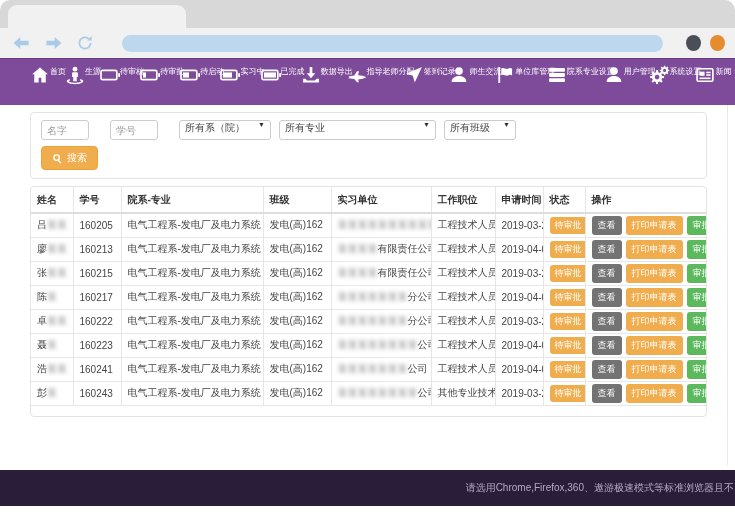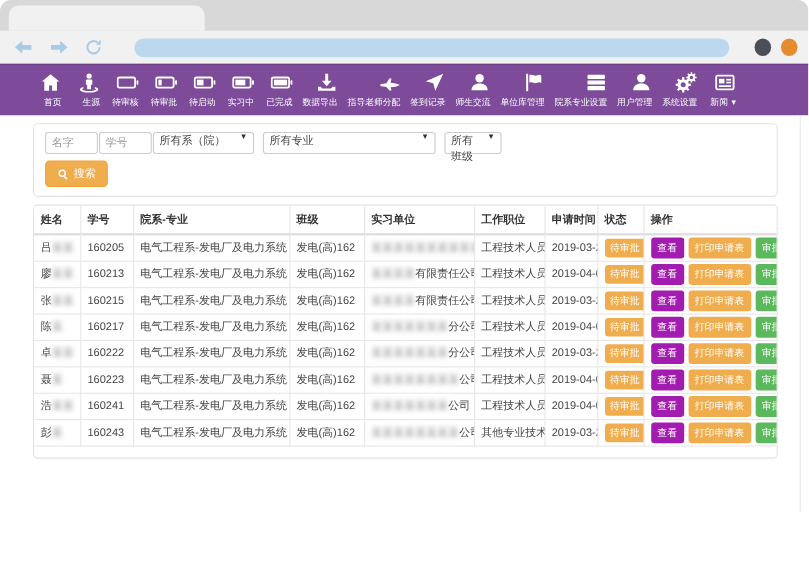--- a/index.html
+++ b/index.html
@@ -12,52 +12,52 @@
   .toolbar { height:30px; background:#f1f1f1; display:flex; align-items:center; padding:0 10px; }
   .nav-btn { width:22px; height:22px; display:flex; align-items:center; justify-content:center; margin-right:10px; }
   .nav-btn svg { display:block; }
   .addressbar { flex:1; height:17px; background:#bdd7ee; border-radius:9px; margin:0 14px 0 16px; }
   .win-dot { width:15px; height:16px; border-radius:50%; margin-left:9px; }
   .dot-dark { background:#4a4e57; }
   .dot-orange { background:#e78c2e; }
 
   
   .mainnav { height:47px; background:#7d4b99; border-top:1px solid #6a3d85; display:flex; align-items:flex-start; padding:5px 0 0 30px; }
-  .nav-item { display:flex; flex-direction:column; align-items:flex-end; margin-right:9px; cursor:pointer; min-width:26px; }
+  .nav-item { display:flex; flex-direction:row; align-items:flex-start; margin-right:9px; cursor:pointer; min-width:26px; }
   .nav-item .ico { height:21px; display:flex; align-items:center; justify-content:center; }
   .nav-item .lbl { color:#fff; font-size:8px; white-space:nowrap; margin-top:2px; }
   .caret { color:#fff; font-size:8px; margin-left:1px; }
 
   
   .content { height:365px; background:#fff; padding-top:7px; position:relative; }
   .edge-line { position:absolute; right:7px; top:0; width:1px; height:360px; background:#e8e8e8; }
   .panel-w { margin-left:30px; width:677px; }
   .title-box { height:22px; border:1px solid #bf9ed0; border-radius:4px; background:#fcfcfc; font-size:11px; color:#8a8a8a; line-height:20px; padding-left:10px; margin-bottom:8px; }
   .filter-panel { border:1px solid #e3e3e3; border-radius:4px; background:#fff; padding:7px 10px 8px 10px; margin-bottom:7px; }
   .filter-row { display:flex; align-items:center; }
-  .f-input { width:48px; height:20px; border:1px solid #ccc; border-radius:3px; font-size:10px; padding:0 5px; margin-right:1px; color:#555; font-family:inherit; }
+  .f-input { width:48px; height:20px; border:1px solid #ccc; border-radius:3px; font-size:10px; padding:0 5px; margin-right:21px; color:#555; font-family:inherit; }
   .f-input::placeholder { color:#999; }
   .f-select { height:20px; border:1px solid #ccc; border-radius:3px; font-size:10px; color:#444; padding:0 5px; margin-right:8px; display:flex; align-items:flex-start; justify-content:space-between; background:#fff; cursor:pointer; }
-  .sel-dept { width:92px; } .sel-major { width:157px; } .sel-class { width:52px; }
+  .sel-dept { width:92px; } .sel-major { width:157px; } .sel-class { width:72px; }
   .sel-caret { font-size:7px; color:#333; margin-left:4px; }
   .search-btn { margin-top:6px; background:#f0ad4e; border:1px solid #eea236; color:#fff; border-radius:4px; font-size:10px; padding:4px 10px; display:inline-flex; align-items:center; cursor:pointer; font-family:Liberation Sans, sans-serif; }
   .search-btn svg { margin-right:4px; }
 
   .table-panel { border:1px solid #e3e3e3; border-radius:4px; background:#fff; overflow:hidden; padding-bottom:10px; }
   table { border-collapse:collapse; table-layout:fixed; width:677px; font-size:10px; }
   th,td { border:1px solid #e6e6e6; padding:0 6px; height:24px; text-align:left; overflow:hidden; white-space:nowrap; }
   th { font-weight:bold; color:#333; height:26px; border-bottom:2px solid #ddd;margin-left:44px; }
   th:first-child, td:first-child { border-left:none; }
   th:last-child, td:last-child { border-right:none; }
   th { border-top:none; }
   td { color:#444; }
   .blur { filter:blur(2.3px); color:#8a8a8a; }
   .badge { display:inline-block; background:#f0ad4e; color:#fff; border-radius:3px; font-size:9px; padding:2px 5px; }
   .op-btn { border:none; border-radius:3px; color:#fff; font-size:9px; padding:3px 6px; margin-right:4px; cursor:pointer; font-family:inherit; }
-  .op-view { background:#a21caf; }
+  .op-view { background:#737373; }
   .op-print { background:#f0ad4e; }
   .op-approve { background:#5cb85c; }
   .pager-wrap { text-align:center; margin-top:12px; }
   .pager { display:inline-block; border:1px solid #ddd; border-radius:4px; color:#337ab7; font-size:10px; padding:4px 10px; background:#fff; cursor:pointer; }
 
   
   .footer { height:36px; background:#2a1d3a; color:#b3abc2; font-size:10px; line-height:36px; text-align:right; white-space:nowrap; overflow:hidden; padding-right:1px; }
 </style>
 </head>
 <body>
@@ -401,14 +401,15 @@
               <td>其他专业技术人员</td>
               <td>2019-03-29</td>
               <td><span class="badge">待审批</span></td>
               <td><button class="op-btn op-view">查看</button><button class="op-btn op-print">打印申请表</button><button class="op-btn op-approve">审批通过</button></td>
             </tr>
           </tbody>
       </table>
     </div>
   </div>
 
+  <div class="footer">请选用Chrome,Firefox,360、遨游极速模式等标准浏览器且不</div>
 
 </div>
 
 </body></html>

